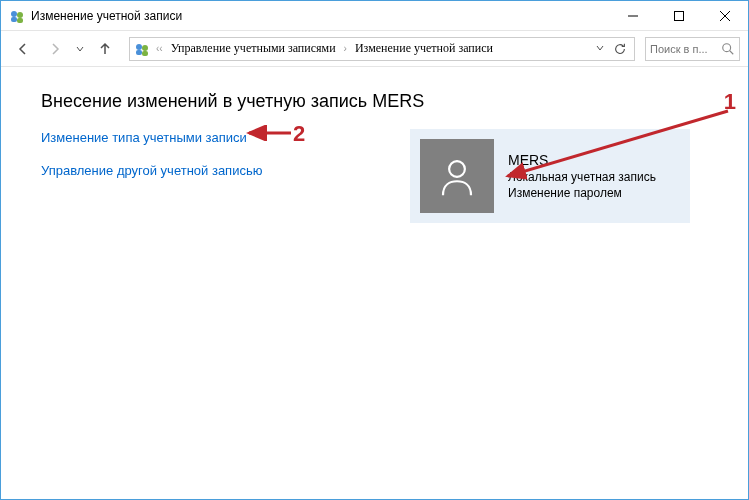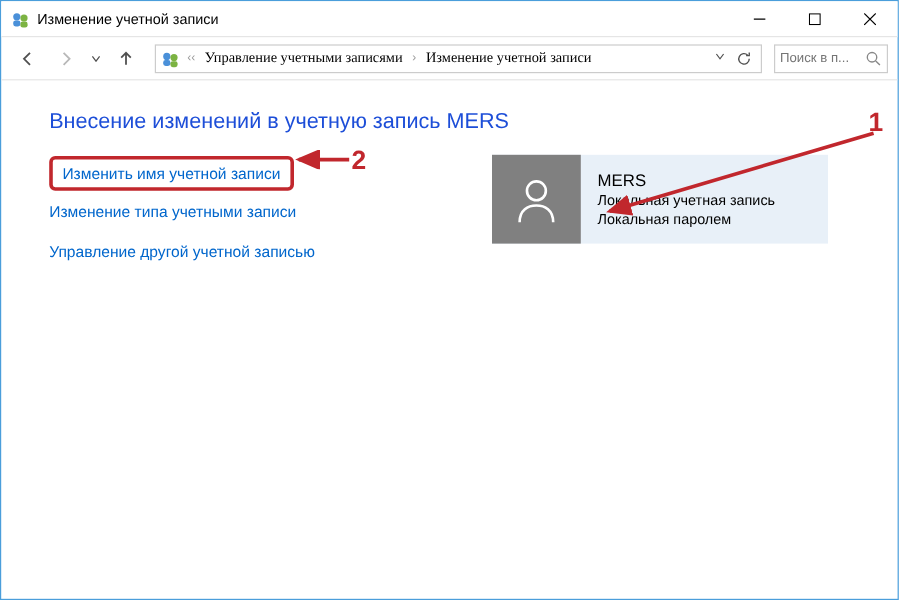--- a/index.html
+++ b/index.html
@@ -21,26 +21,26 @@
     .addr-sep { color: #999; font-size: 10px; padding: 0 2px; }
     .addr-part { font-size: 12px; color: #000; padding: 0 2px; white-space: nowrap; font-family: Liberation Serif, serif; }
     .addr-part.clickable { cursor: pointer; }
     .addr-end { flex: 1; }
     .addr-refresh { width: 20px; height: 20px; display: flex; align-items: center; justify-content: center; cursor: pointer; }
     .searchbox { width: 95px; height: 24px; border: 1px solid #ccc; display: flex; align-items: center; padding: 0 4px; gap: 4px; }
     .searchbox input { border: none; outline: none; width: 100%; font-size: 11px; color: #3b82f6; }
     .searchbox svg { width: 14px; height: 14px; flex-shrink: 0; }
     
     .content { padding: 24px 40px; position: relative; height: calc(100% - 66px); }
-    .heading { font-size: 18px; color: #1d4ed8; font-weight: normal; margin-bottom: 18px; }
+    .heading { font-size: 18px; color: #000000; font-weight: normal; margin-bottom: 18px; }
     .links { display: flex; flex-direction: column; gap: 10px; align-items: flex-start; }
     .link { font-size: 13px; color: #0066cc; cursor: pointer; }
     .link.highlighted { border: 3px solid #c1272d; border-radius: 5px; padding: 4px 8px; }
     
-    .account-card { position: absolute; top: 62px; right: 58px; width: 280px; background: #e8f0f8; padding: 0; display: flex; gap: 14px; }
+    .account-card { position: absolute; top: 62px; right: 58px; width: 280px; background: #e8f0f8; padding: 10px; display: flex; gap: 14px; }
     .avatar-box { width: 74px; height: 74px; background: #808080; display: flex; align-items: center; justify-content: center; flex-shrink: 0; }
     .avatar-box svg { width: 42px; height: 42px; }
     .account-info { display: flex; flex-direction: column; justify-content: center; gap: 2px; }
     .account-name { font-size: 14px; color: #000; }
     .account-line { font-size: 12px; color: #000; }
     
     .annotation { position: absolute; color: #c1272d; font-size: 22px; font-weight: bold; pointer-events: none; }
     .anno-1 { top: 22px; right: 12px; }
     .anno-2 { top: 54px; left: 292px; }
     .arrow-line { position: absolute; pointer-events: none; }
@@ -127,36 +127,35 @@
     <svg viewBox="0 0 16 16">
         <circle cx="6.5" cy="6.5" r="4.5" fill="none" stroke="#888" stroke-width="1.3"></circle>
         <line x1="10" y1="10" x2="14" y2="14" stroke="#888" stroke-width="1.3"></line>
       </svg>
   </div>
 </div>
 
 <div class="content">
   <h1 class="heading">Внесение изменений в учетную запись MERS</h1>
   <div class="links">
-    <a class="link highlighted">Изменить имя учетной записи</a>
     <a class="link">Изменение типа учетными записи</a>
     <a class="link" style="margin-top:8px">Управление другой учетной записью</a>
   </div>
 
   <div class="account-card">
     <div class="avatar-box">
       <svg viewBox="0 0 48 48">
           <circle cx="24" cy="16" r="9" fill="none" stroke="#fff" stroke-width="2.5"></circle>
           <path d="M8 46 C8 34 16 30 24 30 C32 30 40 34 40 46" fill="none" stroke="#fff" stroke-width="2.5"></path>
         </svg>
     </div>
     <div class="account-info">
       <div class="account-name">MERS</div>
       <div class="account-line">Локальная учетная запись</div>
-      <div class="account-line">Локальная паролем</div>
+      <div class="account-line">Изменение паролем</div>
     </div>
   </div>
 
   <div class="annotation anno-1">1</div>
   <div class="annotation anno-2">2</div>
 
   <svg class="arrow-line" style="top:34px; right:10px; width:250px; height:90px;">
     <defs>
         <marker id="ah1" markerWidth="8" markerHeight="8" refX="6" refY="3" orient="auto">
           <polygon points="0,0 7,3 0,6" fill="#c1272d"></polygon>

